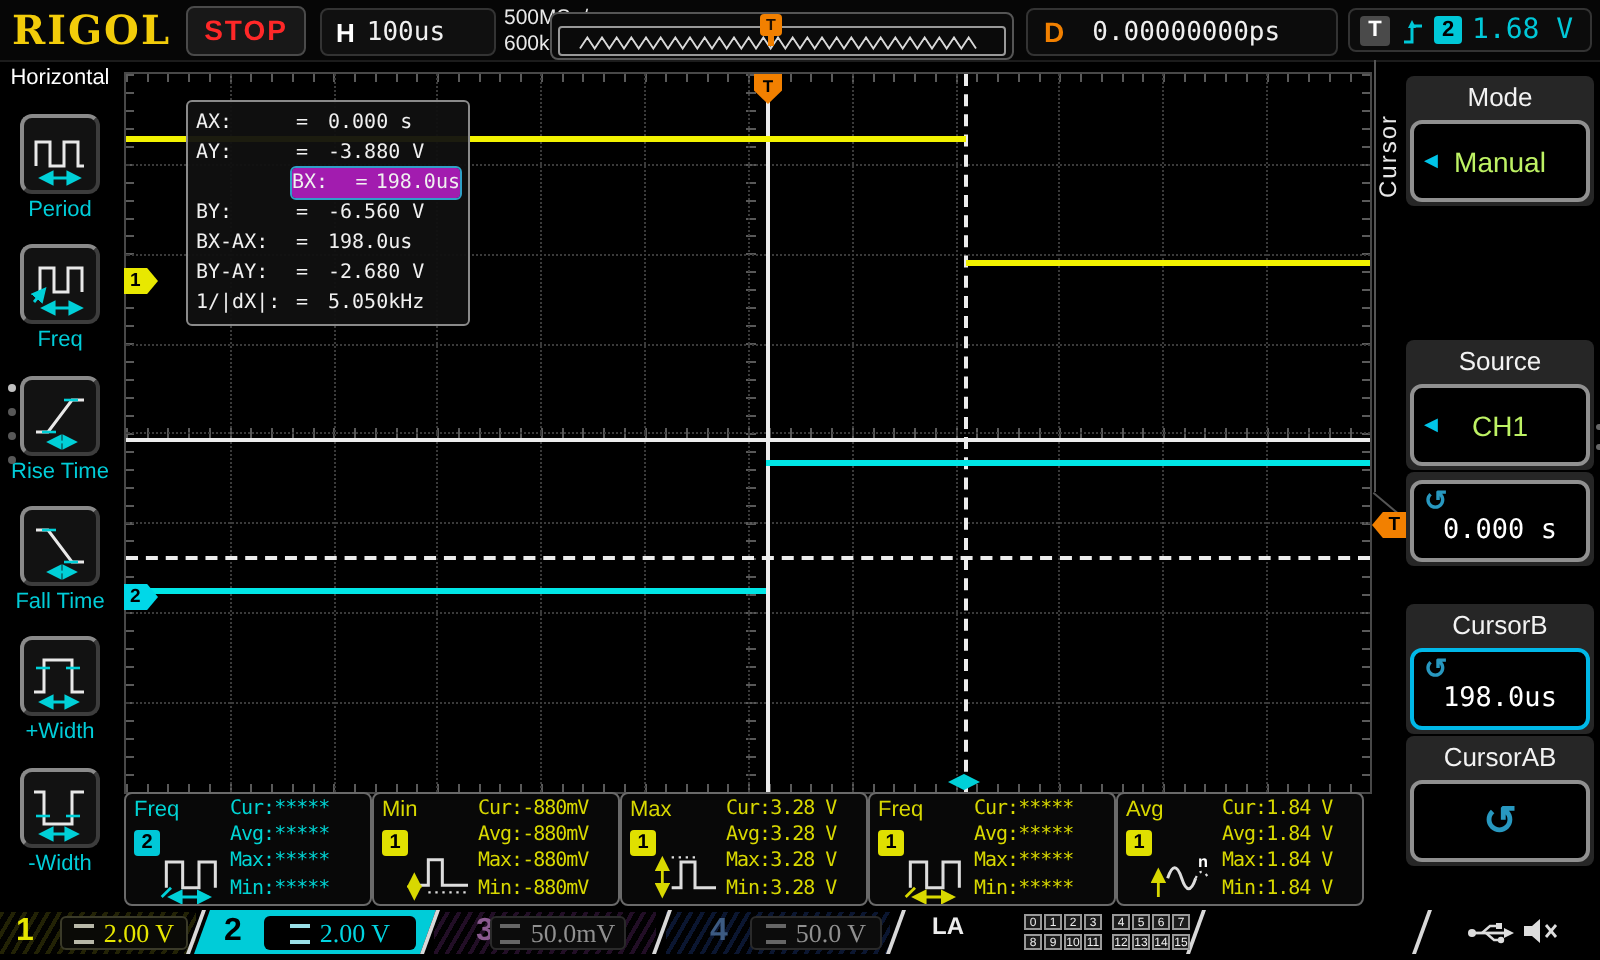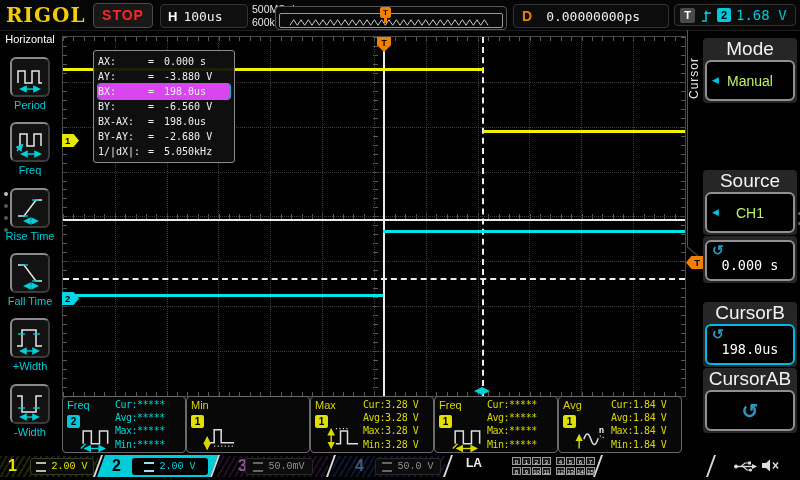--- a/index.html
+++ b/index.html
@@ -72,29 +72,29 @@
          clip-path:polygon(0 50%,32% 0,100% 0,100% 100%,32% 100%);font-size:9.5px;line-height:13px;text-align:right;padding-right:3px;box-sizing:border-box;}
   #mk-tp{left:377px;top:37px;width:14px;height:15px;background:#f28000;
          clip-path:polygon(0 0,100% 0,100% 55%,50% 100%,0 55%);font-size:8.5px;line-height:12px;text-align:center;}
 
   
   #cursor-box{left:93px;top:50px;width:132px;background:rgba(16,16,16,0.95);border:1px solid #8a8a8a;border-radius:3px;
               z-index:6;padding:3px 4px;font-family:"DejaVu Sans Mono",monospace;font-size:10px;color:#f0f0f0;}
   .crow{display:flex;height:15px;line-height:15px;white-space:nowrap;}
   .crow .cn{width:50px;}
   .crow .ce{width:16px;}
-  .crow.sel{background:#d946ef;outline:1px solid #2fa0c8;border-radius:2px;}
+  .crow.sel{background:#a21caf;outline:1px solid #2fa0c8;border-radius:2px;margin-left:48px;}
 
   
   #tab-cursor{left:687px;top:42px;width:14px;height:72px;writing-mode:vertical-rl;transform:rotate(180deg);
               font-size:12px;color:#e8e8e8;letter-spacing:1px;text-align:center;}
   .tabline-v{left:687px;top:30px;width:1px;height:216px;background:#555;}
   .tabline-d{left:687px;top:246px;width:23px;height:1px;background:#555;transform:rotate(40deg);transform-origin:left top;}
   .rgroup{left:703px;width:94px;background:#262626;border-radius:4px;padding:2px;box-sizing:border-box;z-index:7;}
-  .rlabel{height:18px;line-height:18px;text-align:center;font-size:19px;color:#f2f2f2;}
+  .rlabel{height:18px;line-height:18px;text-align:center;font-size:13px;color:#f2f2f2;}
   .rbtn{position:relative;margin-top:2px;height:37px;background:#000;border:2px solid #909090;border-radius:6px;
         display:flex;align-items:center;justify-content:center;}
   .rbtn.sel{border-color:#00b8e8;}
   .rbtn .tri{position:absolute;left:5px;top:13px;font-size:9px;color:#00c4e8;line-height:10px;}
   .rbtn .btxt{font-size:14px;color:#bef264;}
   .rbtn .rot{position:absolute;left:5px;top:0px;font-size:14px;font-weight:bold;color:#2898c0;}
   .rbtn .rot-big{font-size:20px;font-weight:bold;color:#2898c0;}
   .rbtn .bval{font-size:13.5px;color:#fff;margin-top:8px;}
   .sel-solid{width:3px;height:16px;background:#eee;margin-right:24px;}
   .sel-dash{width:0;height:16px;border-left:2px dashed #bbb;}
@@ -114,21 +114,21 @@
   
   #chbar{left:0;top:455px;width:800px;height:23px;background:#000;}
   .stripe1{left:0;top:456px;width:98px;height:21px;background:repeating-linear-gradient(120deg,rgba(190,190,30,0.18) 0 2px,rgba(20,20,5,0.1) 2px 5px);}
   .stripe3{left:217px;top:456px;width:111px;height:21px;background:repeating-linear-gradient(120deg,rgba(170,70,190,0.20) 0 2px,rgba(12,5,14,0.1) 2px 5px);}
   .stripe4{left:333px;top:456px;width:112px;height:21px;background:repeating-linear-gradient(120deg,rgba(50,100,220,0.22) 0 2px,rgba(5,8,16,0.1) 2px 5px);}
   #ch2-bg{left:101px;top:455px;width:113px;height:22px;background:#00ccd8;transform:skewX(-20deg);}
   .slash{top:455px;width:2px;height:22px;background:#d8d8d8;transform:skewX(-20deg);z-index:2;}
   .chnum{top:457px;font-size:16px;font-weight:bold;z-index:3;}
   .chinner{top:458px;height:17px;border-radius:3px;display:flex;align-items:center;justify-content:center;gap:5px;z-index:3;box-sizing:border-box;}
   .coup{display:inline-block;width:10px;height:6px;border-top:2px solid;border-bottom:2px dashed;}
-  .chval{font-size:10px;font-family:Liberation Mono, monospace;}
+  .chval{font-size:13px;font-family:Liberation Serif, serif;}
   #la-label{left:466px;top:456px;font-size:12px;font-weight:bold;color:#ececec;z-index:3;}
   #la-grid{left:512px;top:457px;z-index:3;}
   .la-row{display:flex;height:9px;margin-bottom:1px;}
   .la-d{display:inline-block;width:9px;height:8px;margin-right:1px;border:1px solid #999;background:#1c1c1c;
         color:#eee;font-size:6px;line-height:8px;text-align:center;box-sizing:border-box;overflow:hidden;}
 </style>
 </head>
 <body>
 
 <div id="screen">
@@ -385,20 +385,26 @@
   </div>
 
   <div class="abs mbox" style="left:186px">
     <div class="mtitle ye">Min</div>
     <div class="mbadge" style="background:#e0e000">1</div>
     <svg class="micon" width="38" height="28" viewBox="0 0 30 24">
       <path d="M6 16 H10 V5 H16 V16 H27" stroke="#ddd" stroke-width="1.3" fill="none"></path>
       <line x1="10" y1="19" x2="26" y2="19" stroke="#ddd" stroke-width="1" stroke-dasharray="1 2"></line>
       <line x1="4" y1="12" x2="4" y2="21" stroke="#d8d800" stroke-width="1.2" marker-start="url(#arry)" marker-end="url(#arry)"></line>
       </svg>
+    <div class="mstats ye">
+      <div>Cur:-880mV</div>
+      <div>Avg:-880mV</div>
+      <div>Max:-880mV</div>
+      <div>Min:-880mV</div>
+    </div>
   </div>
 
   <div class="abs mbox" style="left:310px">
     <div class="mtitle ye">Max</div>
     <div class="mbadge" style="background:#e0e000">1</div>
     <svg class="micon" width="38" height="28" viewBox="0 0 30 24">
       <line x1="4" y1="5" x2="4" y2="20" stroke="#d8d800" stroke-width="1.2" marker-start="url(#arry)" marker-end="url(#arry)"></line>
       <line x1="8" y1="4" x2="20" y2="4" stroke="#ddd" stroke-width="1" stroke-dasharray="1 2"></line>
       <path d="M8 17 H12 V6 H18 V17 H27" stroke="#ddd" stroke-width="1.3" fill="none"></path>
       </svg>

